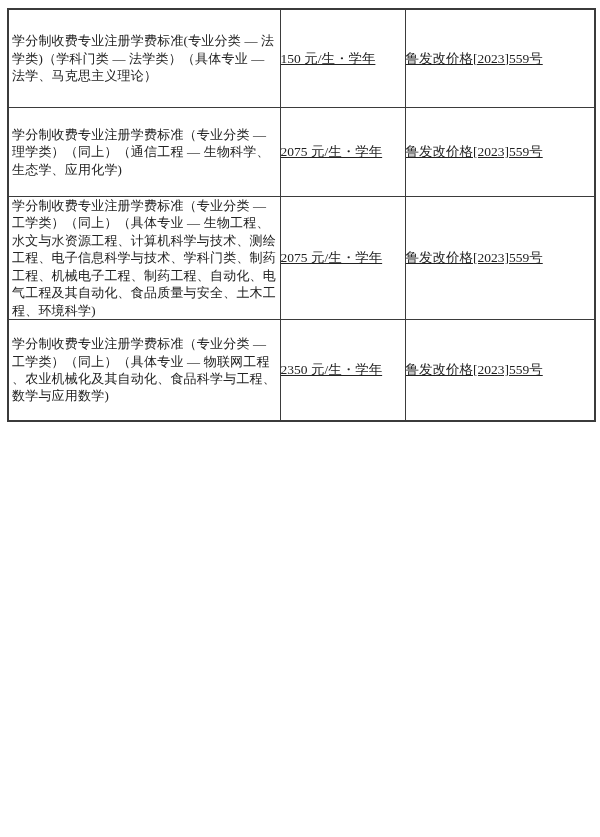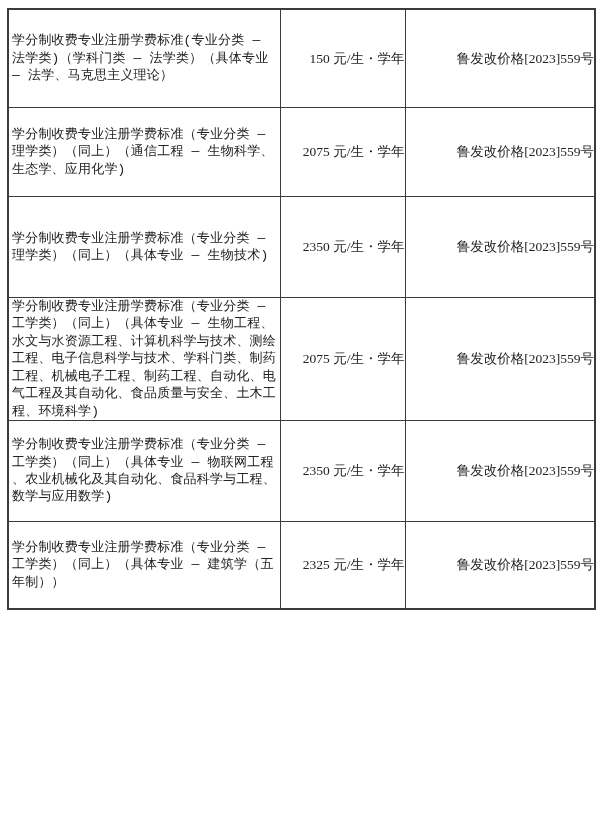--- a/index.html
+++ b/index.html
@@ -37,27 +37,27 @@
     overflow: hidden;
     display: flex;
     flex-direction: column;
     justify-content: center;
   }
   .cell-clip.left {
     padding: 0 2px 0 3px;
     text-align: left;
   }
   .cell-clip.center {
-    text-align: right;
+    text-align: left;
+    text-decoration: underline;
   }
   td.desc-cell {
     font-size: 13px;
     line-height: 17.4px;
     letter-spacing: 0.2px;
-    font-family: Liberation Mono, monospace;
   }
   td.desc-cell .cell-clip {
     word-break: break-all;
     line-break: anywhere;
   }
   td.price-cell,
   td.ref-cell {
     font-size: 13.5px;
     line-height: 18px;
   }
@@ -90,57 +90,35 @@
           </td>
           <td class="price-cell">
             <div class="cell-clip center" style="height: 88px;">2075 元/生・学年</div>
           </td>
           <td class="ref-cell">
             <div class="cell-clip center" style="height: 88px;">鲁发改价格[2023]559号</div>
           </td>
         </tr>
         <tr>
           <td class="desc-cell">
-            <div class="cell-clip left" style="height: 100px;">学分制收费专业注册学费标准（专业分类 — 理学类）（同上）（具体专业 — 生物技术)</div>
-          </td>
-          <td class="price-cell">
-            <div class="cell-clip center" style="height: 100px;">2350 元/生・学年</div>
-          </td>
-          <td class="ref-cell">
-            <div class="cell-clip center" style="height: 100px;">鲁发改价格[2023]559号</div>
-          </td>
-        </tr>
-        <tr>
-          <td class="desc-cell">
             <div class="cell-clip left" style="height: 122px;">学分制收费专业注册学费标准（专业分类 — 工学类）（同上）（具体专业 — 生物工程、水文与水资源工程、计算机科学与技术、测绘工程、电子信息科学与技术、学科门类、制药工程、机械电子工程、制药工程、自动化、电气工程及其自动化、食品质量与安全、土木工程、环境科学)</div>
           </td>
           <td class="price-cell">
             <div class="cell-clip center" style="height: 122px;">2075 元/生・学年</div>
           </td>
           <td class="ref-cell">
             <div class="cell-clip center" style="height: 122px;">鲁发改价格[2023]559号</div>
           </td>
         </tr>
         <tr>
           <td class="desc-cell">
             <div class="cell-clip left" style="height: 100px;">学分制收费专业注册学费标准（专业分类 — 工学类）（同上）（具体专业 — 物联网工程、农业机械化及其自动化、食品科学与工程、数学与应用数学)</div>
           </td>
           <td class="price-cell">
             <div class="cell-clip center" style="height: 100px;">2350 元/生・学年</div>
           </td>
           <td class="ref-cell">
             <div class="cell-clip center" style="height: 100px;">鲁发改价格[2023]559号</div>
           </td>
         </tr>
-        <tr>
-          <td class="desc-cell">
-            <div class="cell-clip left" style="height: 86px;">学分制收费专业注册学费标准（专业分类 — 工学类）（同上）（具体专业 — 建筑学（五年制））</div>
-          </td>
-          <td class="price-cell">
-            <div class="cell-clip center" style="height: 86px;">2325 元/生・学年</div>
-          </td>
-          <td class="ref-cell">
-            <div class="cell-clip center" style="height: 86px;">鲁发改价格[2023]559号</div>
-          </td>
-        </tr>
       </tbody>
   </table>
 </div>
 
 </body></html>

